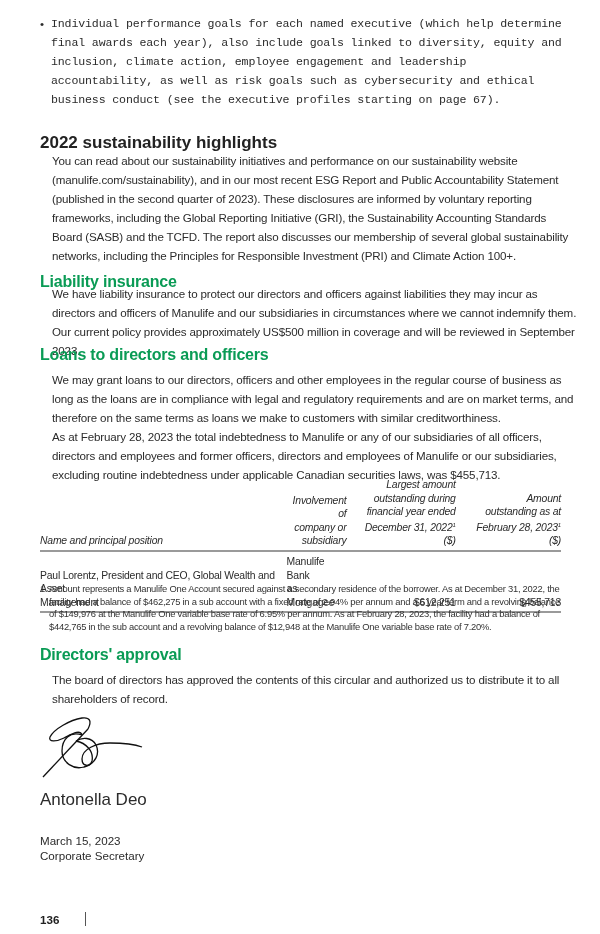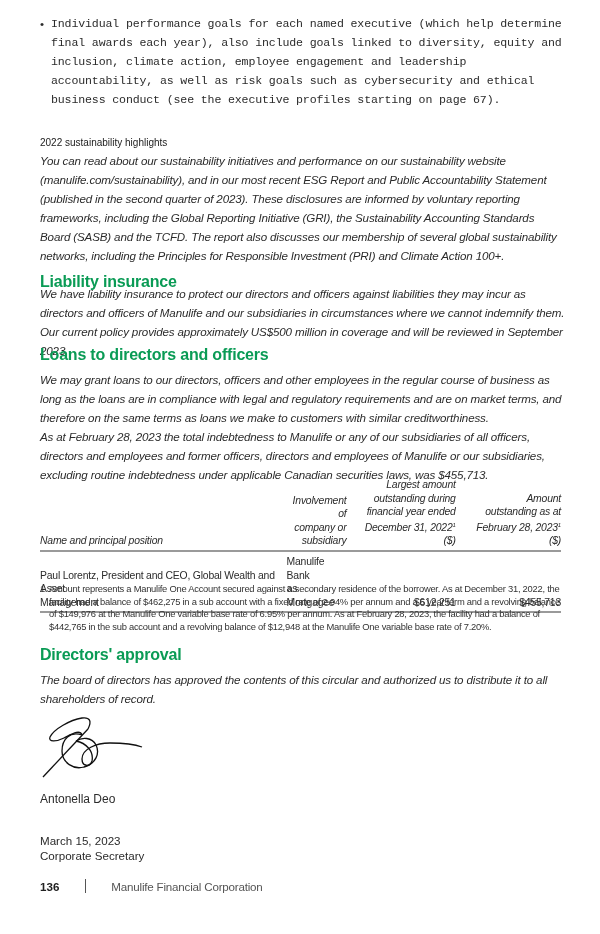--- a/index.html
+++ b/index.html
@@ -10,25 +10,25 @@
   }
   .page { position: absolute; left: 40px; top: 0; width: 525px; }
   .bullet {
     position: absolute; top: 14px; left: 0; width: 525px;
     font-size: 11.6px; line-height: 19px; letter-spacing: -0.15px;
   }
   .bullet .dot { position: absolute; left: 0; top: 0; }
   .bullet .txt { margin-left: 11px; display: block; font-family: Liberation Mono, monospace; }
   .sub-heading {
     position: absolute; top: 134px; left: 0;
-    font-size: 10px; font-weight: normal; line-height: 18px; color: #222;
+    font-size: 17px; font-weight: bold; line-height: 18px; color: #222;
   }
   .para {
-    position: absolute; left: 0; width: 525px;
-    font-size: 11.6px; line-height: 19px; letter-spacing: -0.15px; font-style: italic;
+    position: absolute; left: 12px; width: 525px;
+    font-size: 11.6px; line-height: 19px; letter-spacing: -0.15px;
   }
   .h2 {
     position: absolute; left: 0; font-size: 16px; font-weight: bold;
     color: #0a9b55; letter-spacing: -0.2px; line-height: 20px;
   }
   table.loans {
     position: absolute; left: 0; top: 478px; width: 521px;
     border-collapse: collapse; font-size: 10.4px; line-height: 13.6px;
     letter-spacing: -0.2px;
   }
@@ -42,25 +42,25 @@
   .c4 { width: 106px; text-align: right; }
   .c2b { text-align: left; padding-left: 4px !important; }
   sup { font-size: 6px; vertical-align: 4px; }
   .footnote {
     position: absolute; left: 0; top: 583px; width: 525px;
     font-size: 9.4px; line-height: 12.6px; letter-spacing: -0.25px; color: #333;
   }
   .footnote .num { position: absolute; left: 0; top: 0; }
   .footnote .ftxt { display: block; margin-left: 9px; }
   .signature { position: absolute; left: 0; top: 715px; width: 110px; height: 68px; }
-  .sig-name { position: absolute; left: 0; top: 790px; font-size: 12px; line-height: 19px; }
+  .sig-name { position: absolute; left: 0; top: 790px; font-size: 17px; line-height: 19px; }
   .sig-title { position: absolute; left: 0; top: 846px; font-size: 11.6px; line-height: 19px; }
   .sig-date { position: absolute; left: 0; top: 831px; font-size: 11.6px; line-height: 19px; }
   .footer {
-    position: absolute; left: 0; top: 879px; font-size: 11.6px; line-height: 16px;
+    position: absolute; left: 0; top: 912px; font-size: 11.6px; line-height: 16px;
     display: flex; align-items: flex-start; gap: 16px;
   }
   .footer .pg { font-weight: bold; color: #222; }
   .footer .sep { display: inline-block; width: 1px; height: 14px; background: #555; margin: 0 9px 0 10px; }
   .footer .corp { color: #555; letter-spacing: -0.2px; }
 </style>
 </head>
 <body>
 
 <div class="page">
@@ -137,15 +137,14 @@
     <path d="M36,26 C46,28 54,36 52,46 C50,52 42,52 42,44 C42,34 56,28 70,28 C82,28 94,29 102,32" stroke="#111" stroke-width="1.3" fill="none"></path>
   </svg>
 
   <div class="sig-name">Antonella Deo</div>
   <div class="sig-title">Corporate Secretary</div>
   <div class="sig-date">March 15, 2023</div>
 
   <div class="footer">
     <span class="pg">136</span>
     <span class="sep"></span>
-    <span class="corp">Manulife Financial Corporation</span>
   </div>
 </div>
 
 </body></html>

